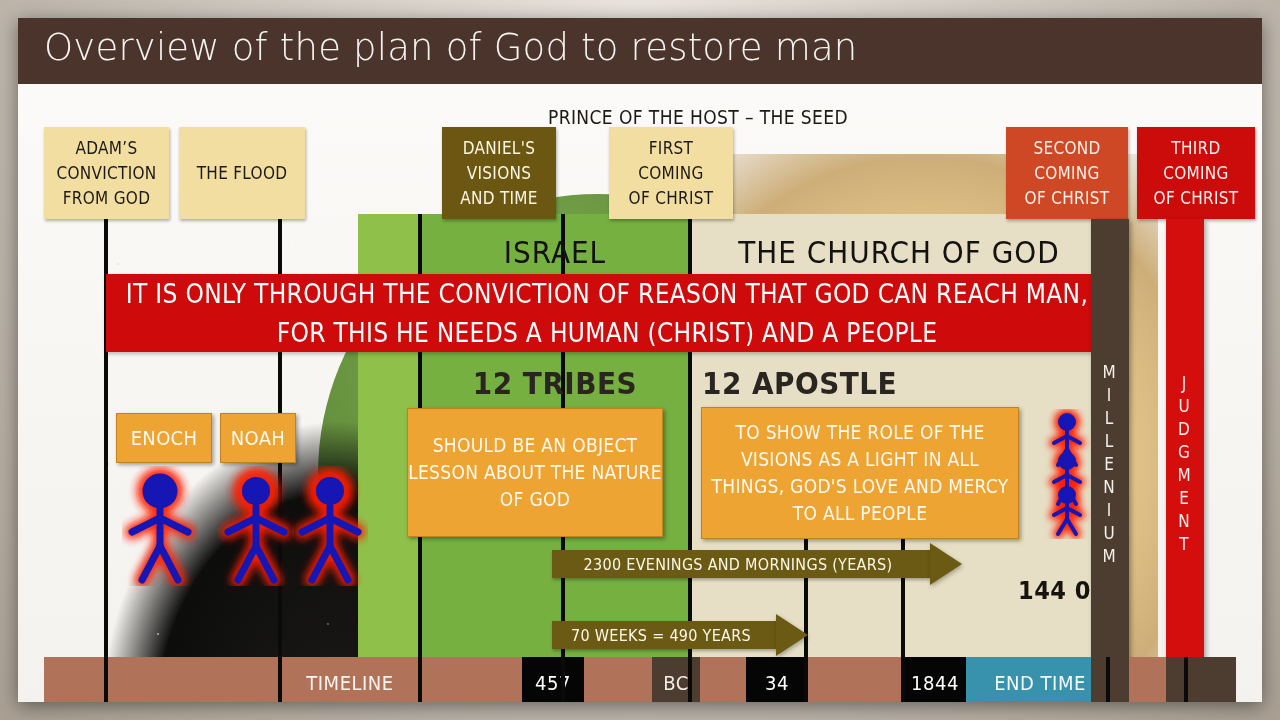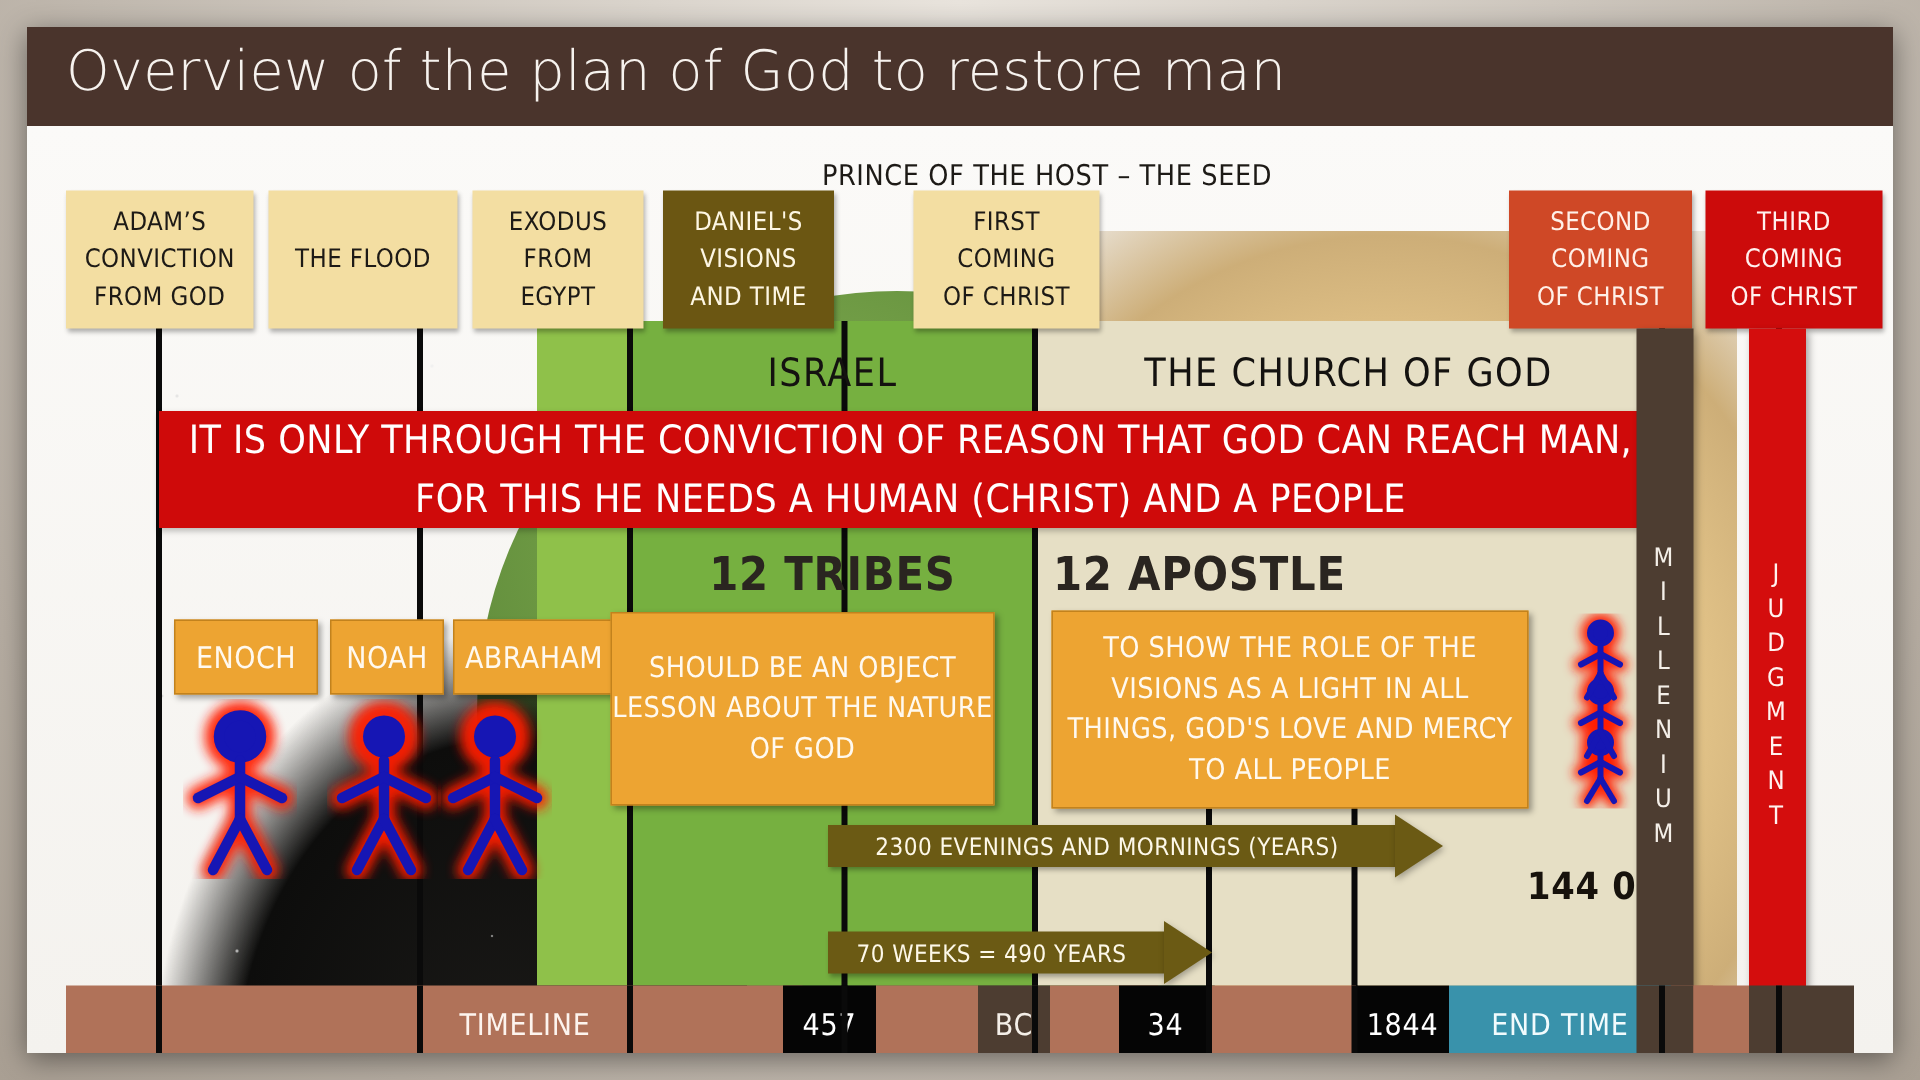--- a/index.html
+++ b/index.html
@@ -100,21 +100,21 @@
   
   #prince{
     position:absolute;left:520px;top:22px;width:320px;
     text-align:center;font-size:19px;color:#1d1a16;letter-spacing:.4px;
     font-family:"DejaVu Sans Condensed","Liberation Sans",sans-serif;
   }
 
   
   .band{
     position:absolute;text-align:center;
-    font-size:26px;color:#141210;letter-spacing:1px;
+    font-size:31px;color:#141210;letter-spacing:1px;
     font-family:"DejaVu Sans Condensed","Liberation Sans",sans-serif;
   }
 
   
   #redbanner{
     position:absolute;left:88px;top:190px;width:1002px;height:78px;
     background:#cf0a0a;
     box-shadow:0 2px 4px rgba(0,0,0,.25);
     color:#fff;text-align:center;
     font-family:"DejaVu Sans Condensed","Liberation Sans",sans-serif;
@@ -233,27 +233,20 @@
         <span>FROM GOD</span>
       </div>
     </div>
 
     <div class="evt" style="left:161px;top:43px;width:126px;height:92px;">
       <div>
           <span>THE FLOOD</span>
         </div>
     </div>
 
-    <div class="evt" style="left:297px;top:43px;width:114px;height:92px;">
-      <div>
-        <span>EXODUS</span>
-        <span>FROM</span>
-        <span>EGYPT</span>
-      </div>
-    </div>
 
     <div class="evt dark" style="left:424px;top:43px;width:114px;height:92px;">
       <div>
         <span>DANIEL'S</span>
         <span>VISIONS</span>
         <span>AND TIME</span>
       </div>
     </div>
 
     <div class="evt" style="left:591px;top:43px;width:124px;height:92px;">
@@ -286,21 +279,20 @@
     <div id="redbanner">
       <div>IT IS ONLY THROUGH THE CONVICTION OF REASON THAT GOD CAN REACH MAN,</div>
       <div>FOR THIS HE NEEDS A HUMAN (CHRIST) AND A PEOPLE</div>
     </div>
 
     <div class="sechead" style="left:402px;top:281px;width:270px;text-align:center;">12 TRIBES</div>
     <div class="sechead" style="left:684px;top:281px;">12 APOSTLE</div>
 
     <div class="obox name" style="left:98px;top:329px;width:94px;height:48px;">ENOCH</div>
     <div class="obox name" style="left:202px;top:329px;width:74px;height:48px;">NOAH</div>
-    <div class="obox name" style="left:284px;top:329px;width:106px;height:48px;">ABRAHAM</div>
 
     <div class="fig" style="left:104px;top:382px;">
       <svg width="76" height="120" viewBox="0 0 76 120">
         <g stroke="#ff1f00" stroke-width="15" fill="none" stroke-linecap="round" opacity=".95" filter="url(#g1)">
           <circle cx="38" cy="25" r="16"></circle>
             <line x1="38" y1="41" x2="38" y2="80"></line>
           <line x1="38" y1="52" x2="10" y2="66"></line>
             <line x1="38" y1="52" x2="66" y2="66"></line>
           <line x1="38" y1="80" x2="20" y2="114"></line>
             <line x1="38" y1="80" x2="56" y2="114"></line>

